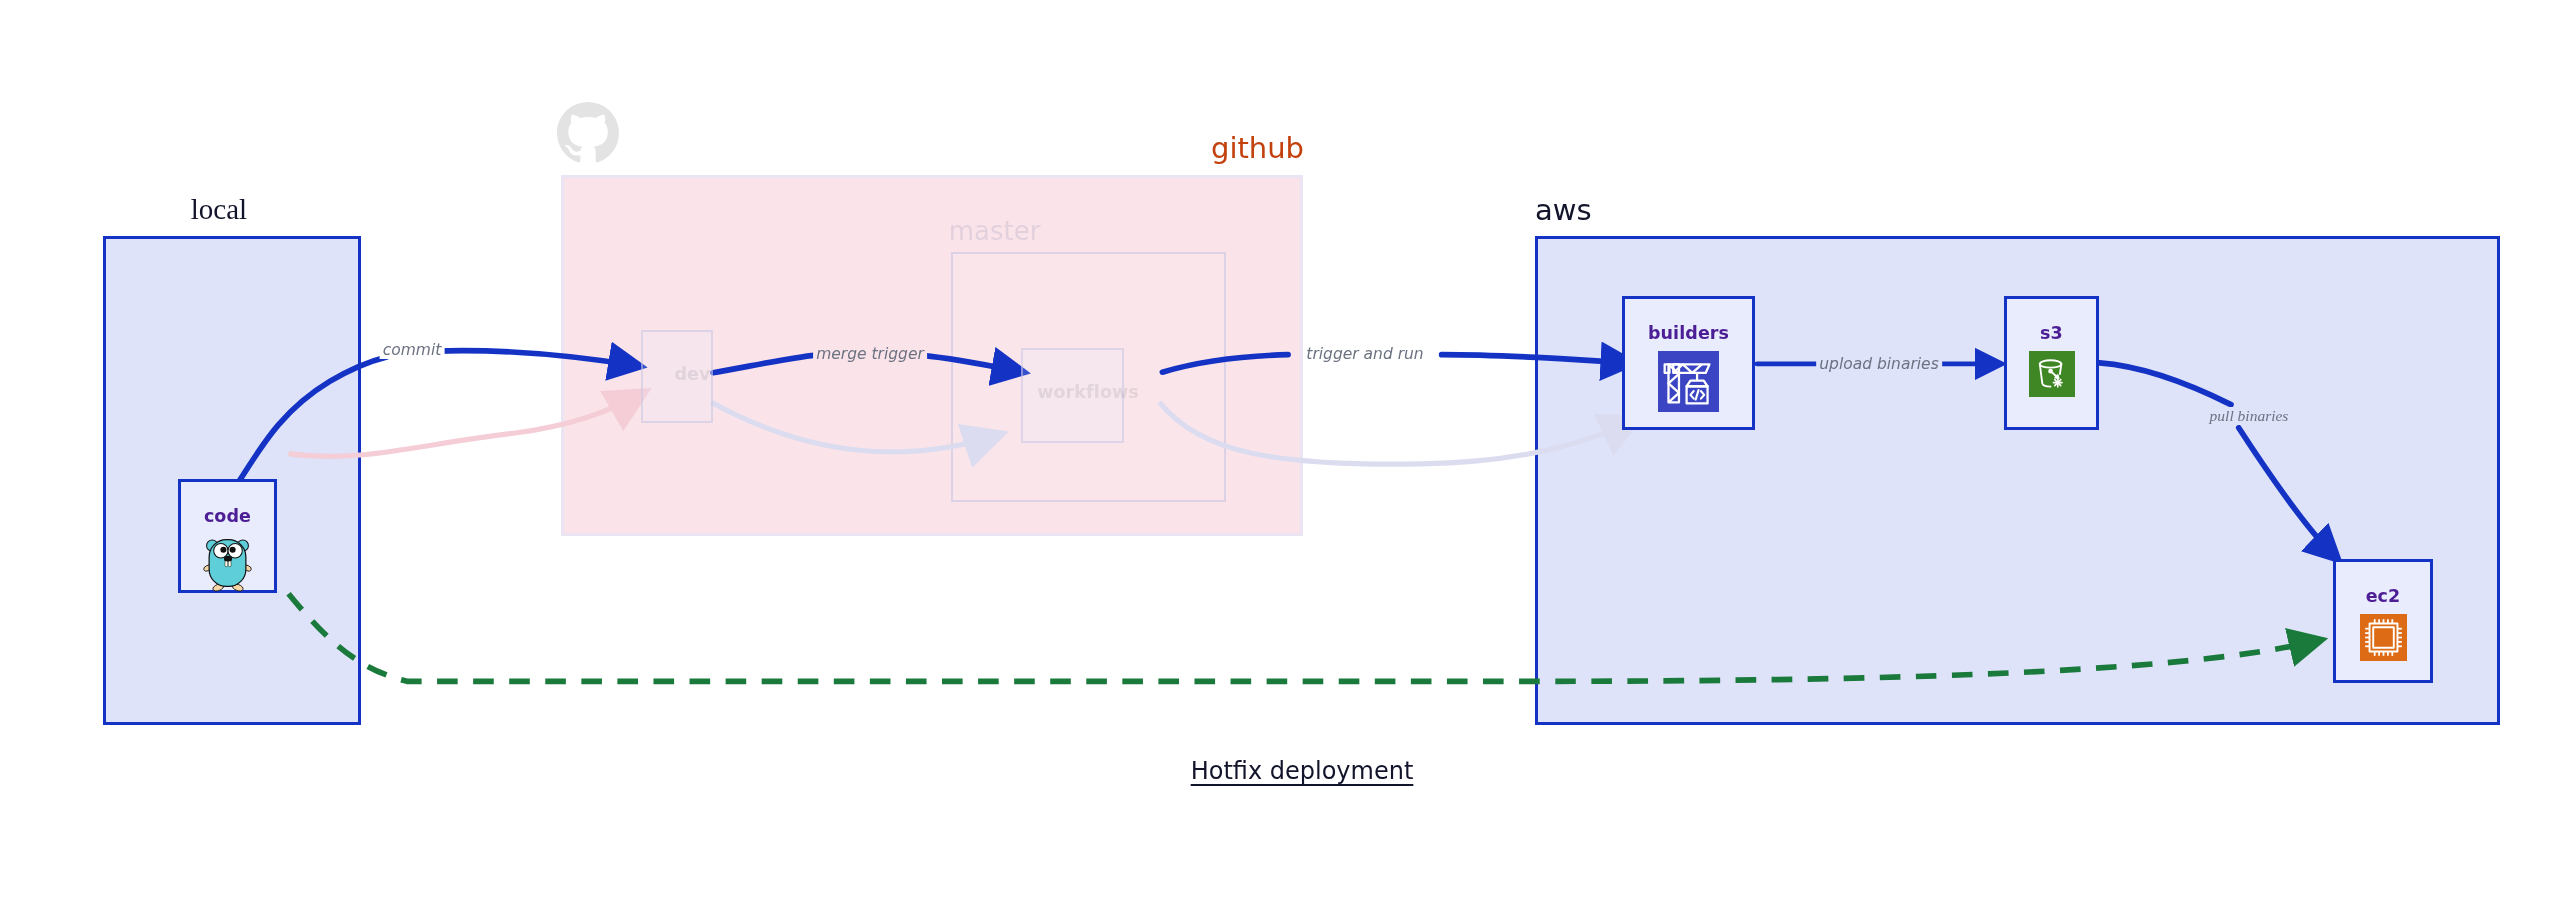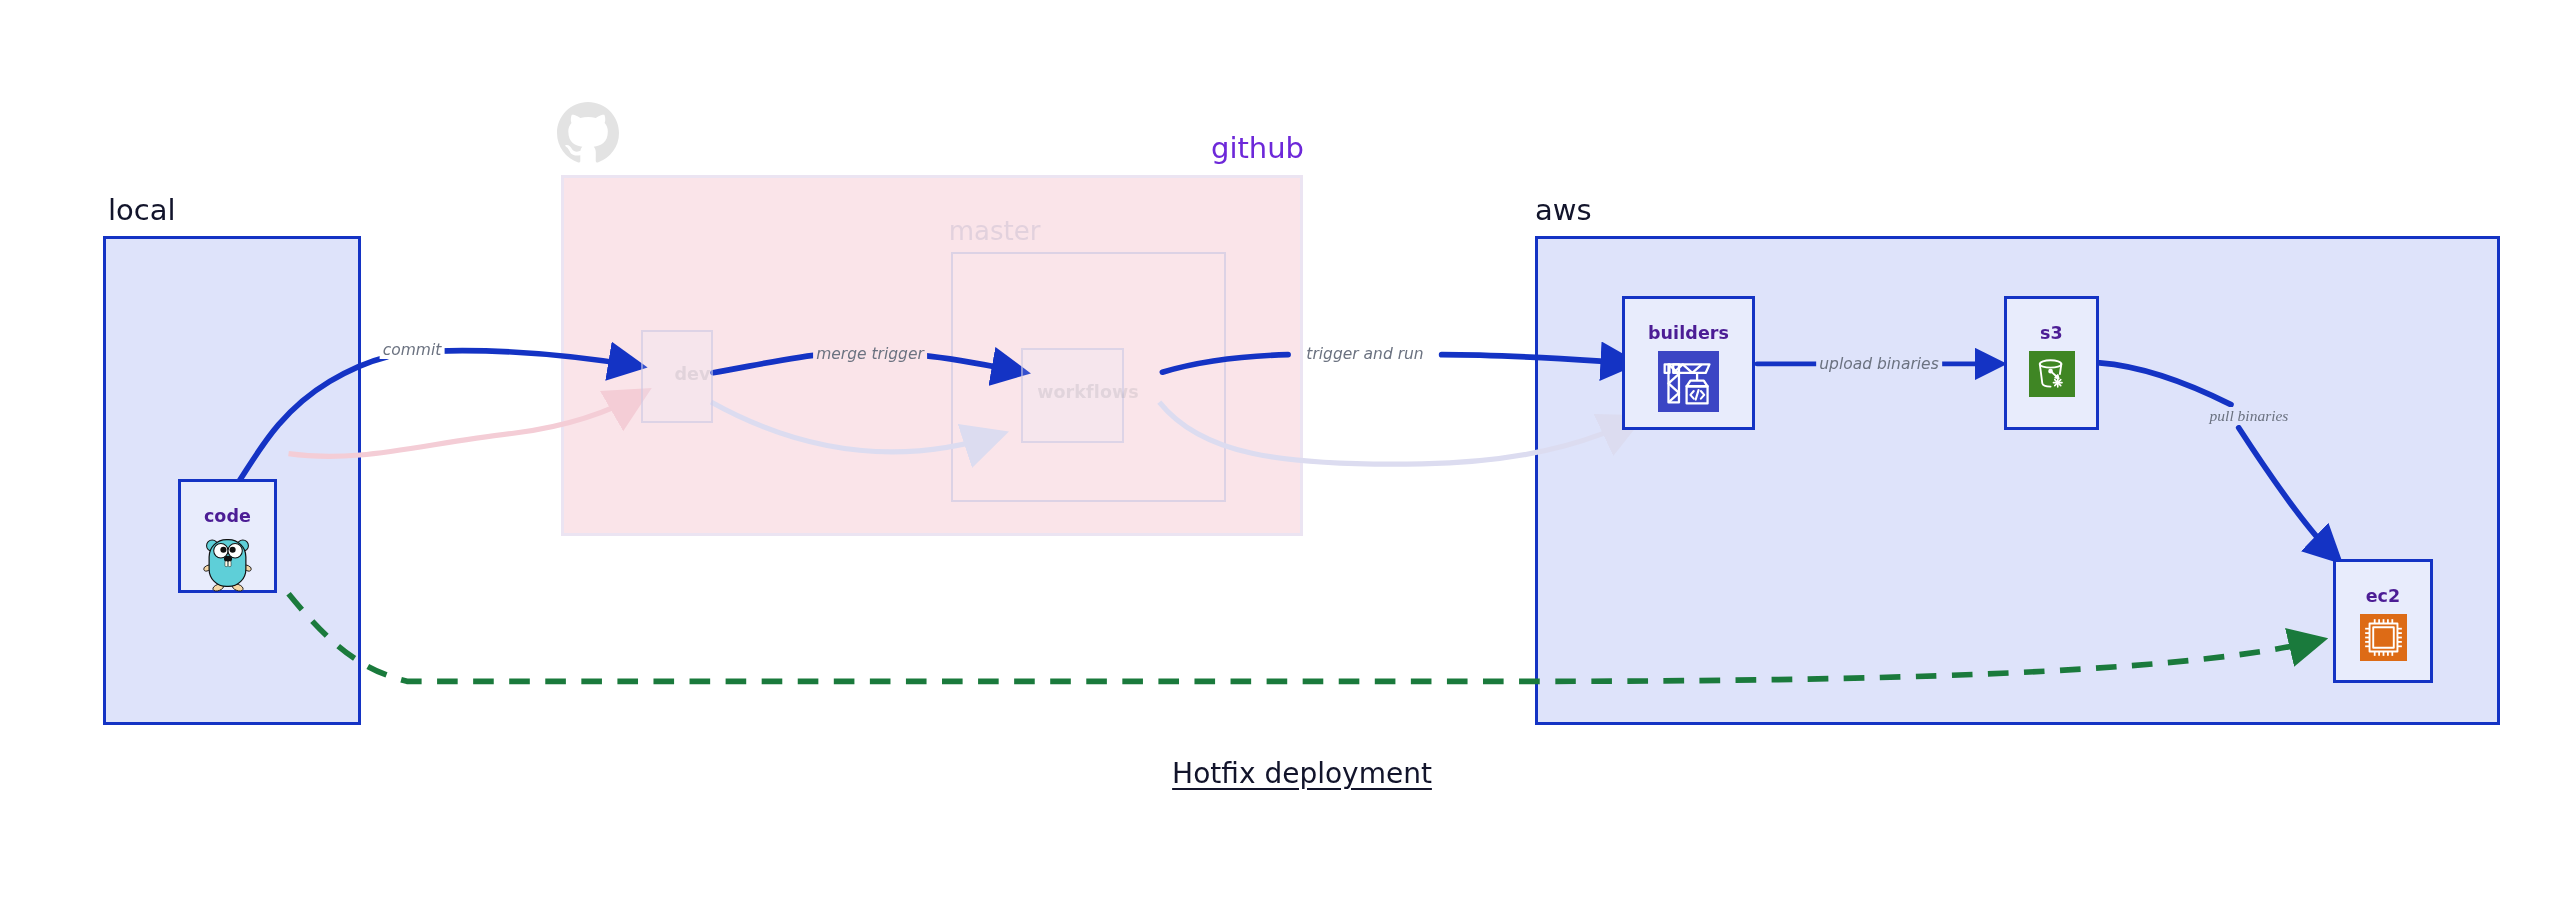--- a/index.html
+++ b/index.html
@@ -41,21 +41,21 @@
     background: #fae4e9;
     border: 3.6px solid rgba(222,227,250,0.55);
   }
   .group-title {
     position: absolute;
     font-size: 29px;
     color: #12142b;
     white-space: nowrap;
     font-family: "DejaVu Sans", "Liberation Sans", sans-serif;
   }
-  .group-title.ghost { color: #6d28d9; }
+  .group-title.ghost { color: #c2410c; }
   
   .node {
     position: absolute;
     box-sizing: border-box;
     background: #e8ecfc;
     border: 3.6px solid #1433c4;
     display: flex;
     flex-direction: column;
     align-items: center;
   }
@@ -84,34 +84,34 @@
     padding: 0 3.1px;
     white-space: nowrap;
     transform: translate(-50%, -50%);
     font-family: "DejaVu Sans", "Liberation Sans", sans-serif;
   }
   .edge-label.on-pink { background: #fae4e9; }
   .edge-label.on-blue { background: #dee3fa; }
   
   .diagram-title {
     position: absolute;
-    font-size: 28px;
+    font-size: 24px;
     color: #12142b;
     text-decoration: underline;
     text-underline-offset: 5.2px;
     white-space: nowrap;
     transform: translateX(-50%);
   }
 </style>
 </head>
 <body>
 
 <div id="stage">
 
-  <div class="group-title" style="left:108px; top:193px; width:258px; ">local</div>
+  <div class="group-title" style="left:90px; top:193px; width:258px; text-align:center;font-family:Liberation Serif, serif;">local</div>
   <div class="group-box solid" style="left:103px; top:236px; width:258px; height:489px;"></div>
 
   <div class="group-title ghost" style="left:1046px; top:131px; width:258px; text-align:right;">github</div>
   <span style="position:absolute; left:557px; top:102px; width:62px; height:62px; line-height:0;">
     <svg width="62" height="62" viewBox="0 0 16 16" aria-hidden="true">
       <path fill="#e3e3e3" d="M8 0C3.58 0 0 3.58 0 8c0 3.54 2.29 6.53 5.47 7.59.4.07.55-.17.55-.38
         0-.19-.01-.82-.01-1.49-2.01.37-2.53-.49-2.69-.94-.09-.23-.48-.94-.82-1.13-.28-.15-.68-.52-.01-.53.63-.01
         1.08.58 1.23.82.72 1.21 1.87.87 2.33.66.07-.52.28-.87.51-1.07-1.78-.2-3.64-.89-3.64-3.95
         0-.87.31-1.59.82-2.15-.08-.2-.36-1.02.08-2.12 0 0 .67-.21 2.2.82.64-.18 1.32-.27 2-.27.68 0
         1.36.09 2 .27 1.53-1.04 2.2-.82 2.2-.82.44 1.1.16 1.92.08 2.12.51.56.82 1.27.82 2.15 0

